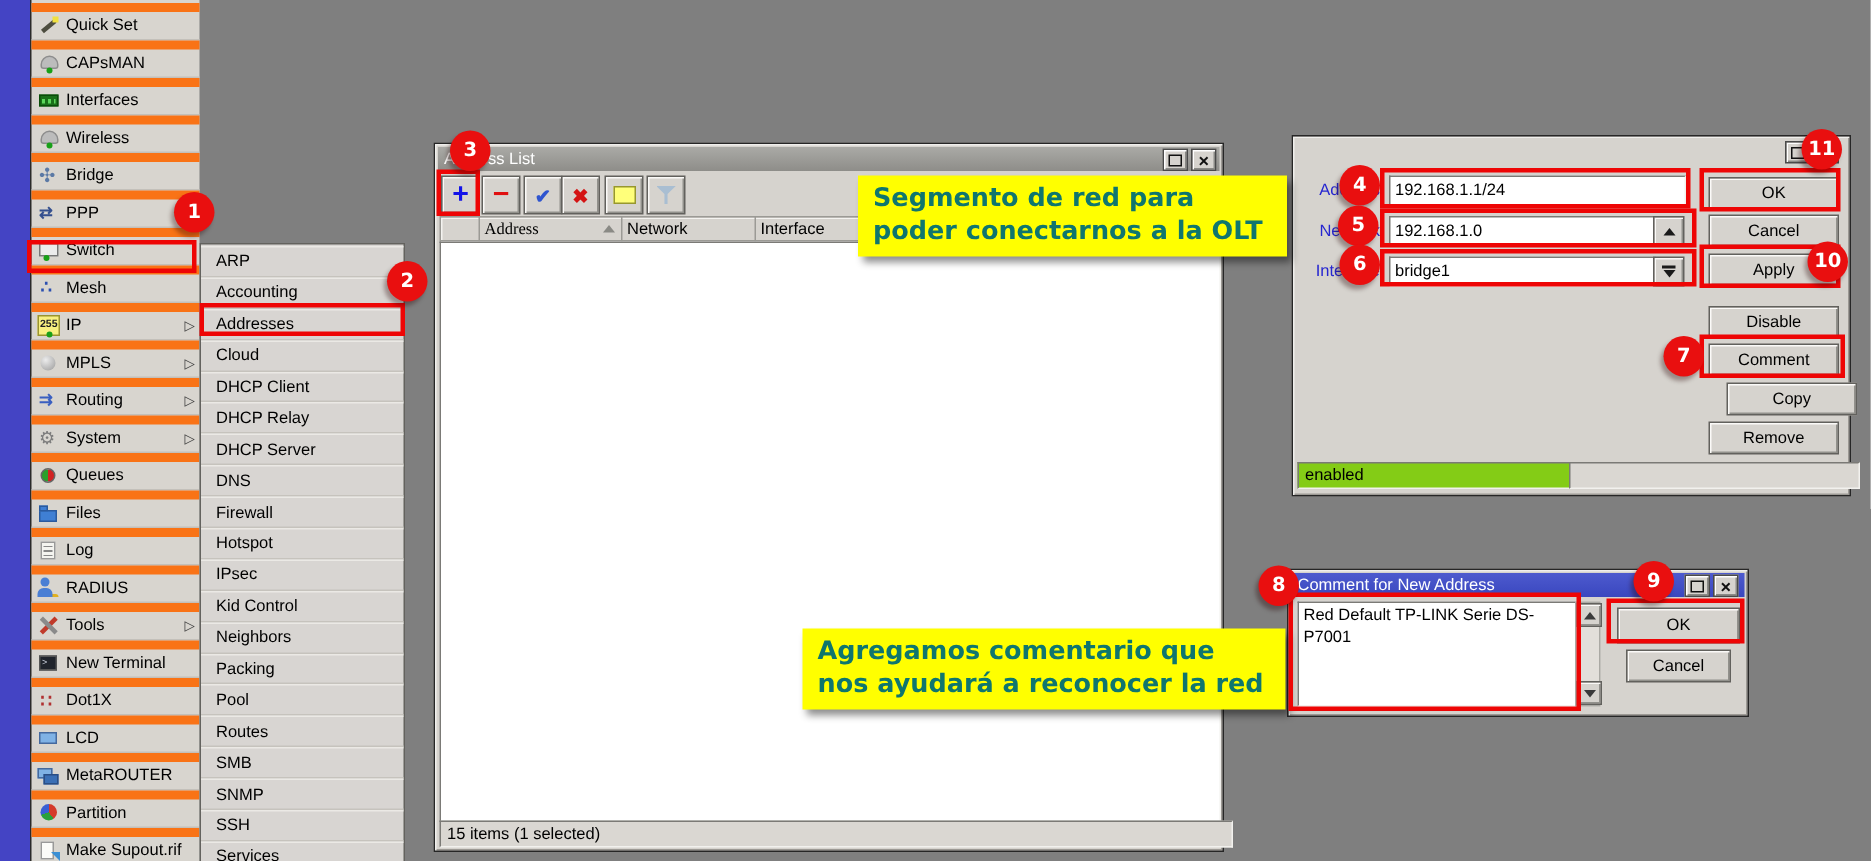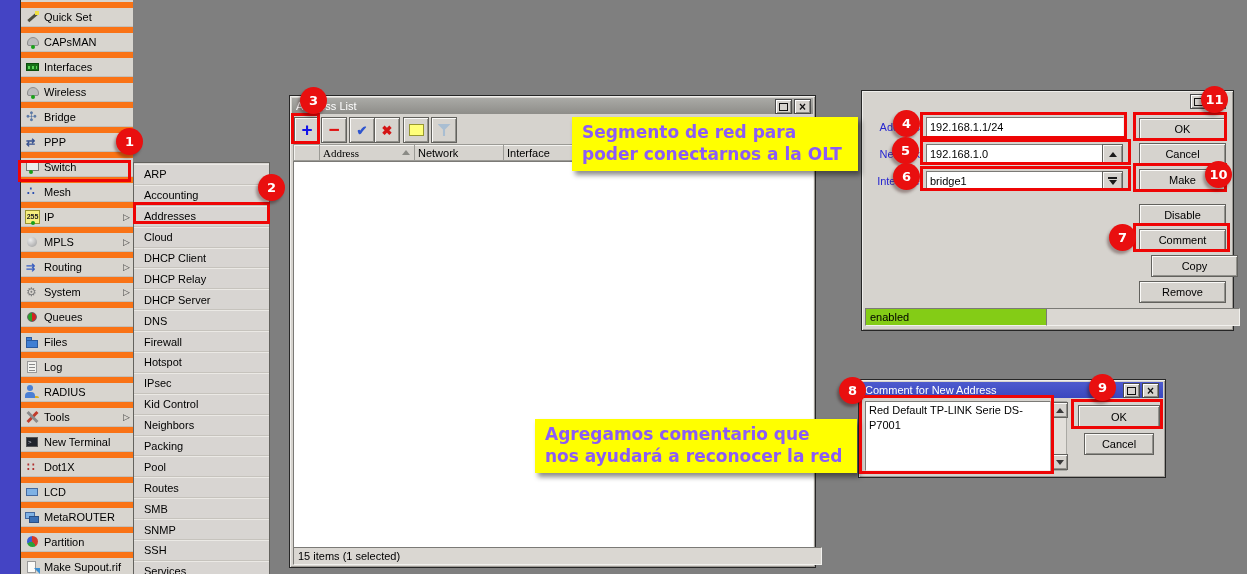--- a/index.html
+++ b/index.html
@@ -105,21 +105,21 @@
   .spin::before{content:"";width:0;height:0;border-left:4px solid transparent;border-right:4px solid transparent;border-bottom:5px solid #1a1a1a;}
   .drop::before{content:"";width:9px;height:2px;background:#1a1a1a;margin-bottom:1px;}
   .drop::after{content:"";width:0;height:0;border-left:4px solid transparent;border-right:4px solid transparent;border-top:5px solid #1a1a1a;}
   
   .sb{position:absolute;width:17px;background:#e2dfda;border:1px solid #aaa9a4;box-sizing:border-box;}
   .sbbtn{position:absolute;left:0;width:15px;height:14px;background:#d6d3ce;border:1px solid #62615d;
         box-shadow:inset 1px 1px 0 #fbfaf8, inset -1px -1px 0 #92918c;display:flex;align-items:center;justify-content:center;}
   .sbbtn.up::before{content:"";width:0;height:0;border-left:4px solid transparent;border-right:4px solid transparent;border-bottom:5px solid #3a3a3a;}
   .sbbtn.down::before{content:"";width:0;height:0;border-left:4px solid transparent;border-right:4px solid transparent;border-top:5px solid #3a3a3a;}
   
-  .note{position:absolute;background:#ffff00;color:#8b5cf6;font-weight:bold;font-size:17px;line-height:1.28;
+  .note{position:absolute;background:#ffff00;color:#0f766e;font-weight:bold;font-size:17px;line-height:1.28;
         padding:5px 10px;white-space:pre-line;z-index:20;box-shadow:3px 4px 5px rgba(0,0,0,.45);
         font-family:"DejaVu Sans",sans-serif;}
   .redbox{position:absolute;border:3px solid #ee0505;z-index:25;box-sizing:border-box;}
   .step{position:absolute;width:27px;height:27px;border-radius:50%;background:#e90f0f;color:#fff;
         font-weight:bold;font-size:13px;display:flex;align-items:center;justify-content:center;z-index:30;
         box-shadow:-2px 3px 3px rgba(40,0,0,.35);font-family:"DejaVu Sans",sans-serif;}
   textarea.cmt{position:absolute;resize:none;background:#fff;border:1px solid;
         border-color:#7b7a76 #f2f1ee #f2f1ee #7b7a76;font-family:"Liberation Sans",sans-serif;
         font-size:11px;line-height:1.35;padding:1px 3px;outline:none;overflow:hidden;}
 </style>
@@ -352,21 +352,21 @@
     <div class="flabel" style="left:4px;top:26px;">Address:</div>
     <input class="inp" style="left: 64px; top: 26px; width: 190px; height: 18px;" value="192.168.1.1/24">
     <div class="flabel" style="left:4px;top:53px;">Network:</div>
     <input class="inp" style="left: 64px; top: 53px; width: 170px; height: 18px;" value="192.168.1.0">
     <div class="spin" style="left:240px;top:53px;"></div>
     <div class="flabel" style="left:4px;top:80px;">Interface:</div>
     <input class="inp" style="left: 64px; top: 80px; width: 170px; height: 18px;" value="bridge1">
     <div class="drop" style="left:240px;top:80px;"></div>
     <div class="btn" style="left:277px;top:27px;width:85px;height:20px;">OK</div>
     <div class="btn" style="left:277px;top:52px;width:85px;height:20px;">Cancel</div>
-    <div class="btn" style="left:277px;top:78px;width:85px;height:20px;">Make</div>
+    <div class="btn" style="left:277px;top:78px;width:85px;height:20px;">Apply</div>
     <div class="btn" style="left:277px;top:113px;width:85px;height:20px;">Disable</div>
     <div class="btn" style="left:277px;top:138px;width:85px;height:20px;">Comment</div>
     <div class="btn" style="left:289px;top:164px;width:85px;height:20px;">Copy</div>
     <div class="btn" style="left:277px;top:190px;width:85px;height:20px;">Remove</div>
     <div class="sunk statusbox" style="left:3px;top:217px;width:177px;height:16px;background:#84cc16;">
         <span>enabled</span>
       </div>
     <div class="sunk statusbox" style="left:184px;top:217px;width:184px;height:16px;background:#dad7d2;"></div>
   </div>
 

